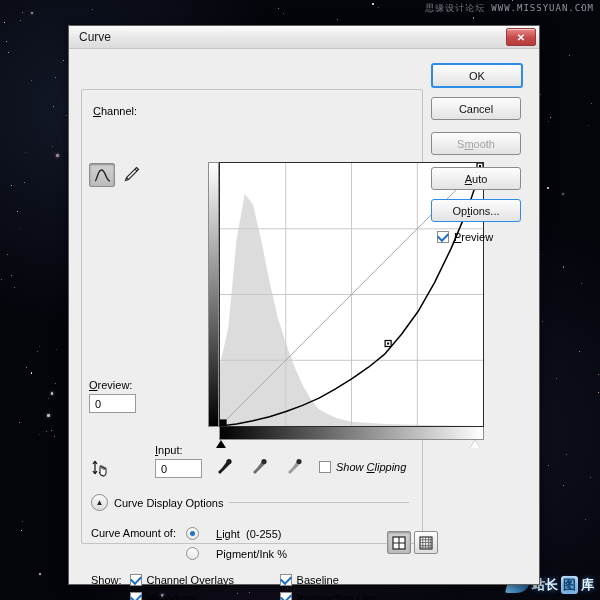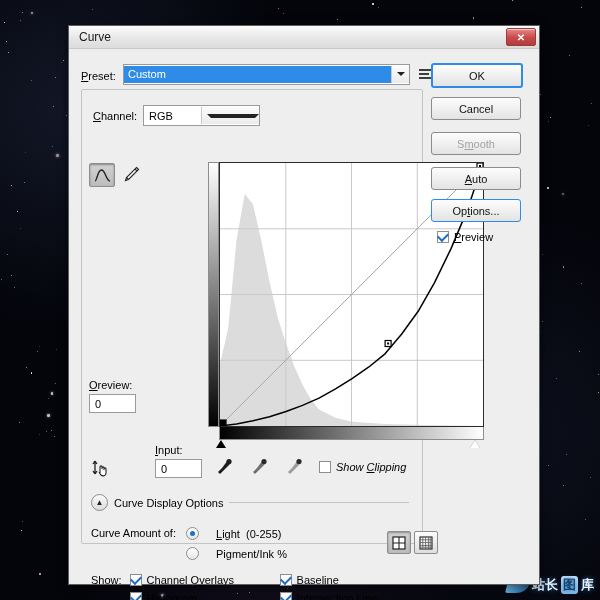--- a/index.html
+++ b/index.html
@@ -490,67 +490,48 @@
       <div class="star" style="width: 1px; height: 1px; left: 248.519px; top: 591.858px; background: rgb(255, 201, 201); opacity: 0.73;"></div>
       <div class="star" style="width: 1px; height: 1px; left: 10.6654px; top: 184.946px; background: rgb(255, 217, 192); opacity: 1;"></div>
       <div class="star" style="width: 1px; height: 1px; left: 581.452px; top: 7.46135px; background: rgb(255, 217, 192); opacity: 0.88;"></div>
       <div class="star" style="width: 2.6px; height: 2.6px; left: 279.634px; top: 475.888px; background: rgb(255, 255, 255); opacity: 1; box-shadow: rgba(255, 255, 255, 0.8) 0px 0px 3px;"></div>
       <div class="star" style="width: 1px; height: 1px; left: 287.231px; top: 588.266px; background: rgb(255, 255, 255); opacity: 0.31;"></div>
       <div class="star" style="width: 1px; height: 1px; left: 408.63px; top: 459.698px; background: rgb(255, 255, 255); opacity: 0.34;"></div>
       <div class="star" style="width: 1px; height: 1px; left: 473.042px; top: 189.708px; background: rgb(255, 255, 255); opacity: 0.53;"></div>
       <div class="star" style="width: 1px; height: 1px; left: 369.627px; top: 45.6709px; background: rgb(255, 201, 201); opacity: 0.94;"></div>
     </div>
 
+  <div class="watermark">
+    <span class="wm-cn">思缘设计论坛</span><span>WWW.MISSYUAN.COM</span>
+  </div>
 
   <div class="sitelogo">
     <span class="logo-swish"></span>
     <span>站长</span>
     <span class="logo-chip">图</span>
     <span>库</span>
   </div>
 
   <div class="dialog">
 
     <div class="titlebar">
       <div class="title">Curve</div>
       <div class="closebtn">
         <span>✕</span>
       </div>
     </div>
 
     <div class="body">
 
-      <div class="preset-row row">
-        <div class="lbl preset-label">
-          <span class="u">P</span><span>reset:</span>
-        </div>
-        <div class="preset-field">
-          <div class="preset-val">Custom</div>
-          <div class="dd-btn">
-            <span class="caret"></span>
-          </div>
-        </div>
-        <div class="preset-menu">
-          <i></i>
-          <i></i>
-          <i></i>
-        </div>
-      </div>
 
       <div class="groupbox"></div>
 
       <div class="channel-row">
         <div class="lbl">
           <span class="u">C</span><span>hannel:</span>
-        </div>
-        <div class="channel-select">
-          <span>RGB</span>
-          <span class="dd-btn">
-            <span class="caret"></span>
-          </span>
         </div>
       </div>
 
       <div class="tools">
         <div class="toolbtn sel">
           <svg width="17" height="15" viewBox="0 0 17 15">
             <path d="M1,13 C3,13 3.5,2 7.5,2 C11.5,2 12,13 16,13" fill="none" stroke="#222" stroke-width="1.4"></path>
           </svg>
         </div>
         <svg class="pencil" viewBox="0 0 20 20">

